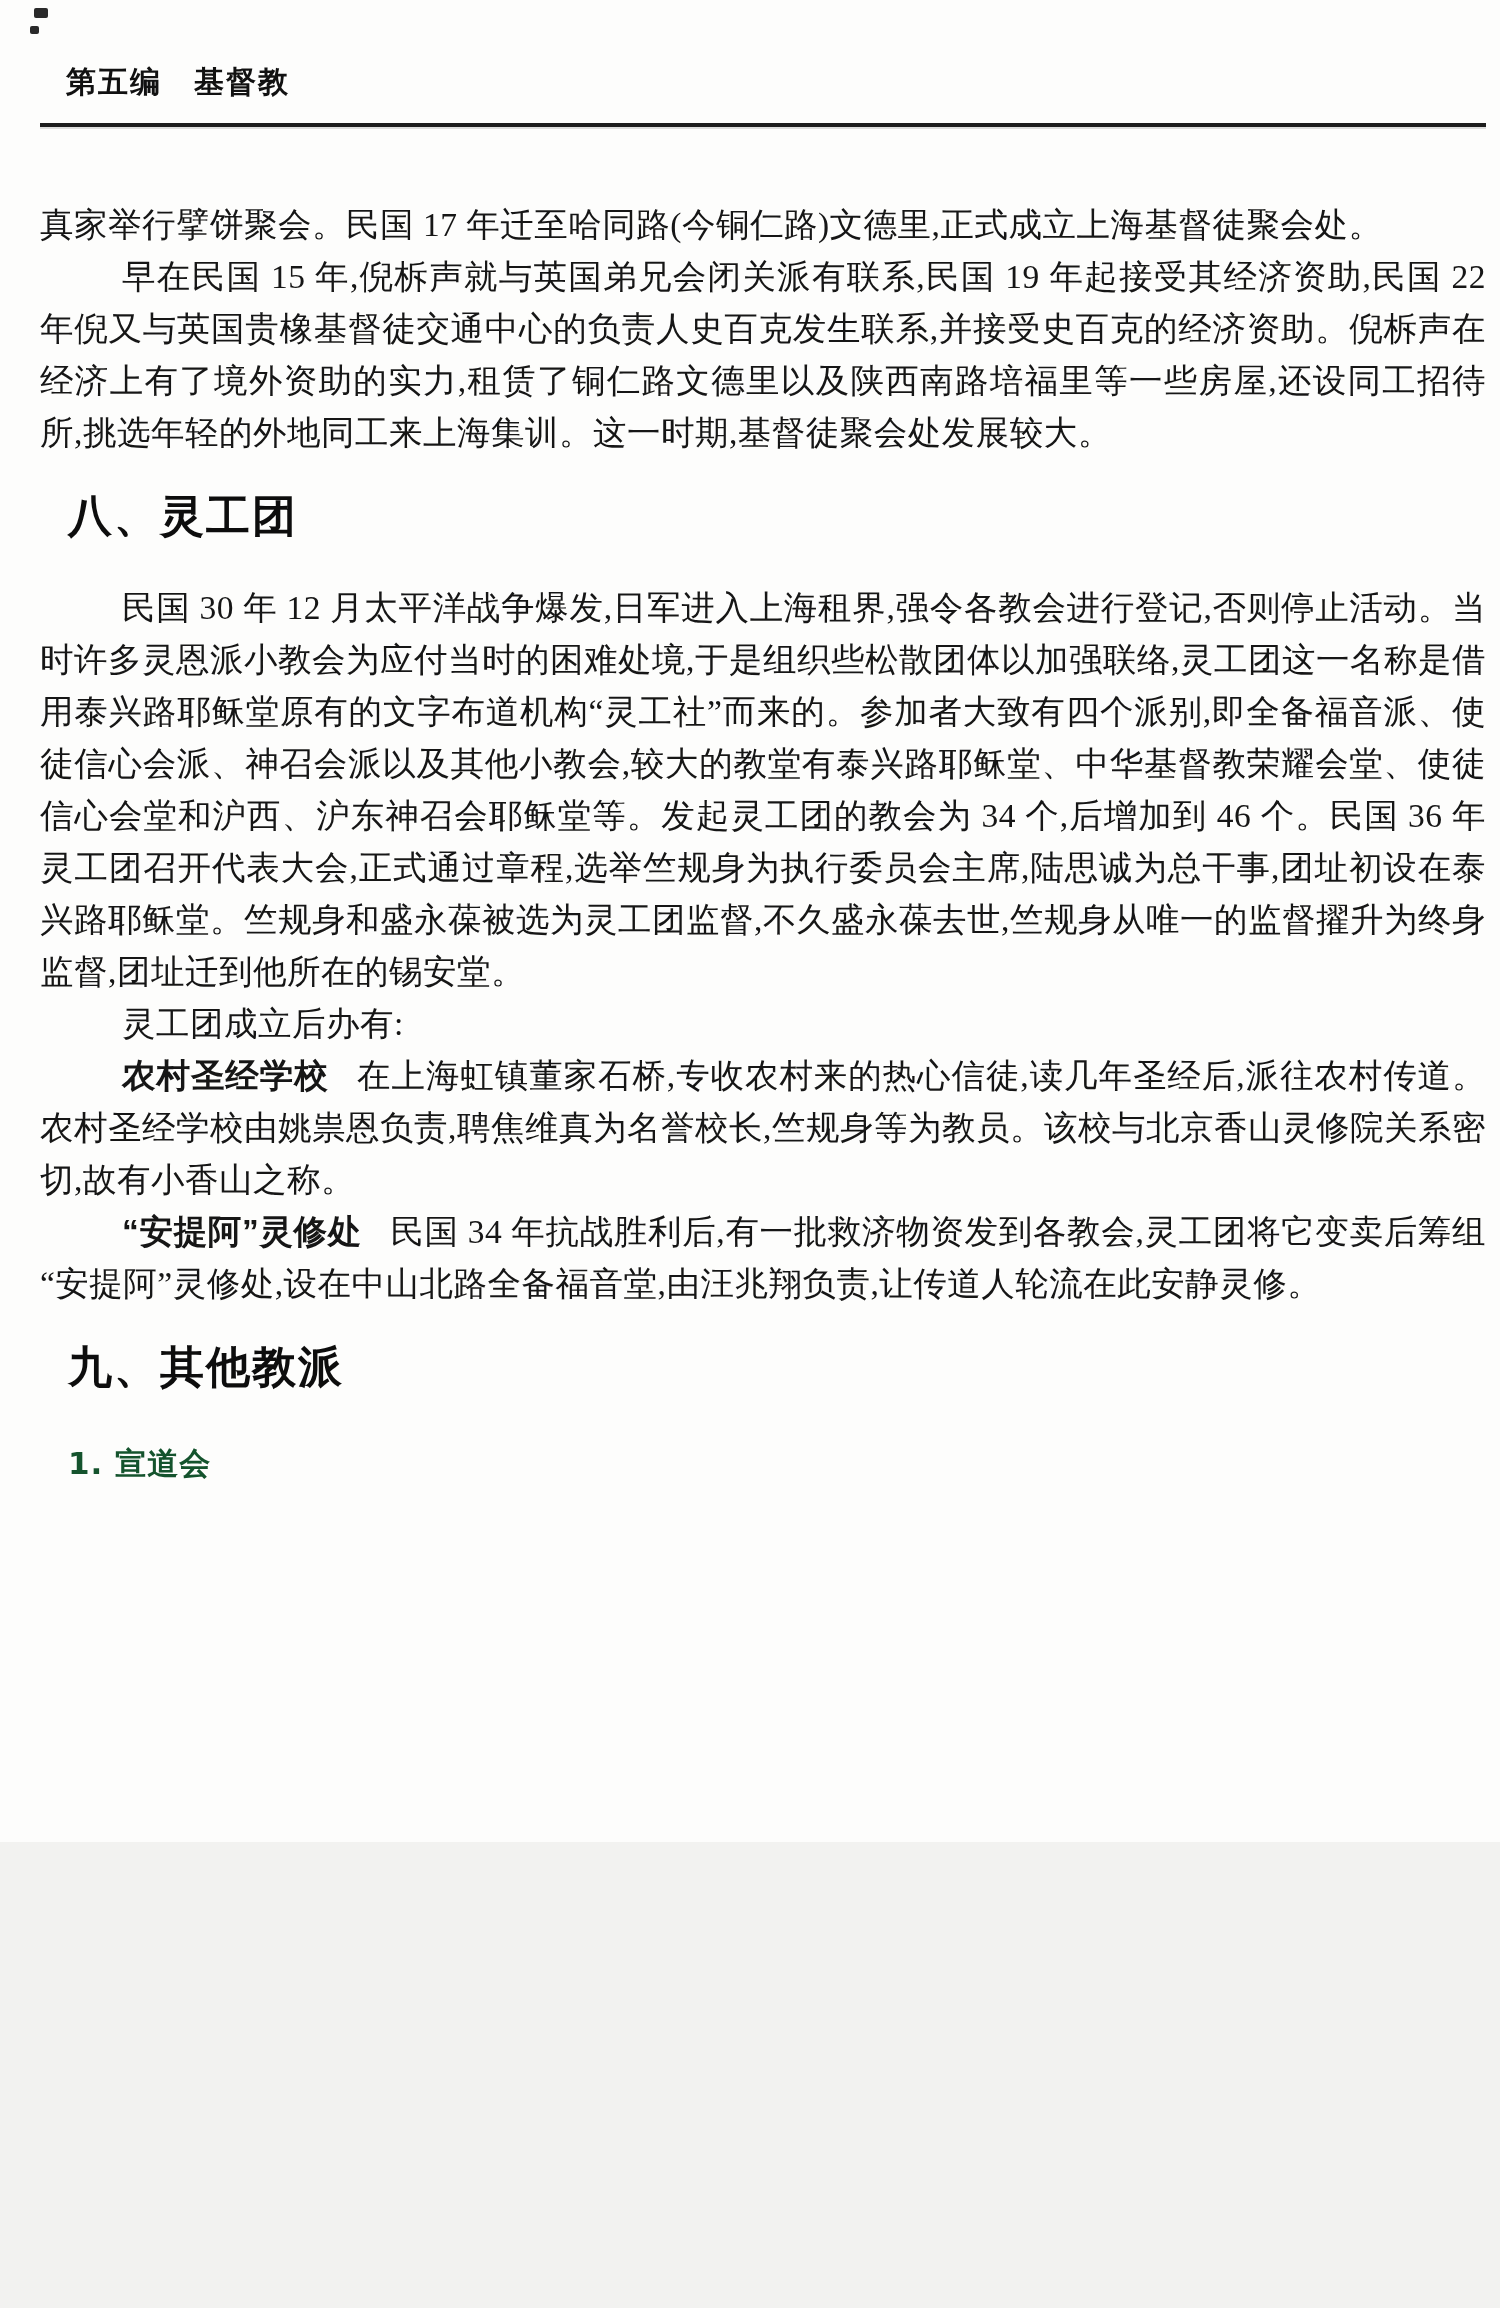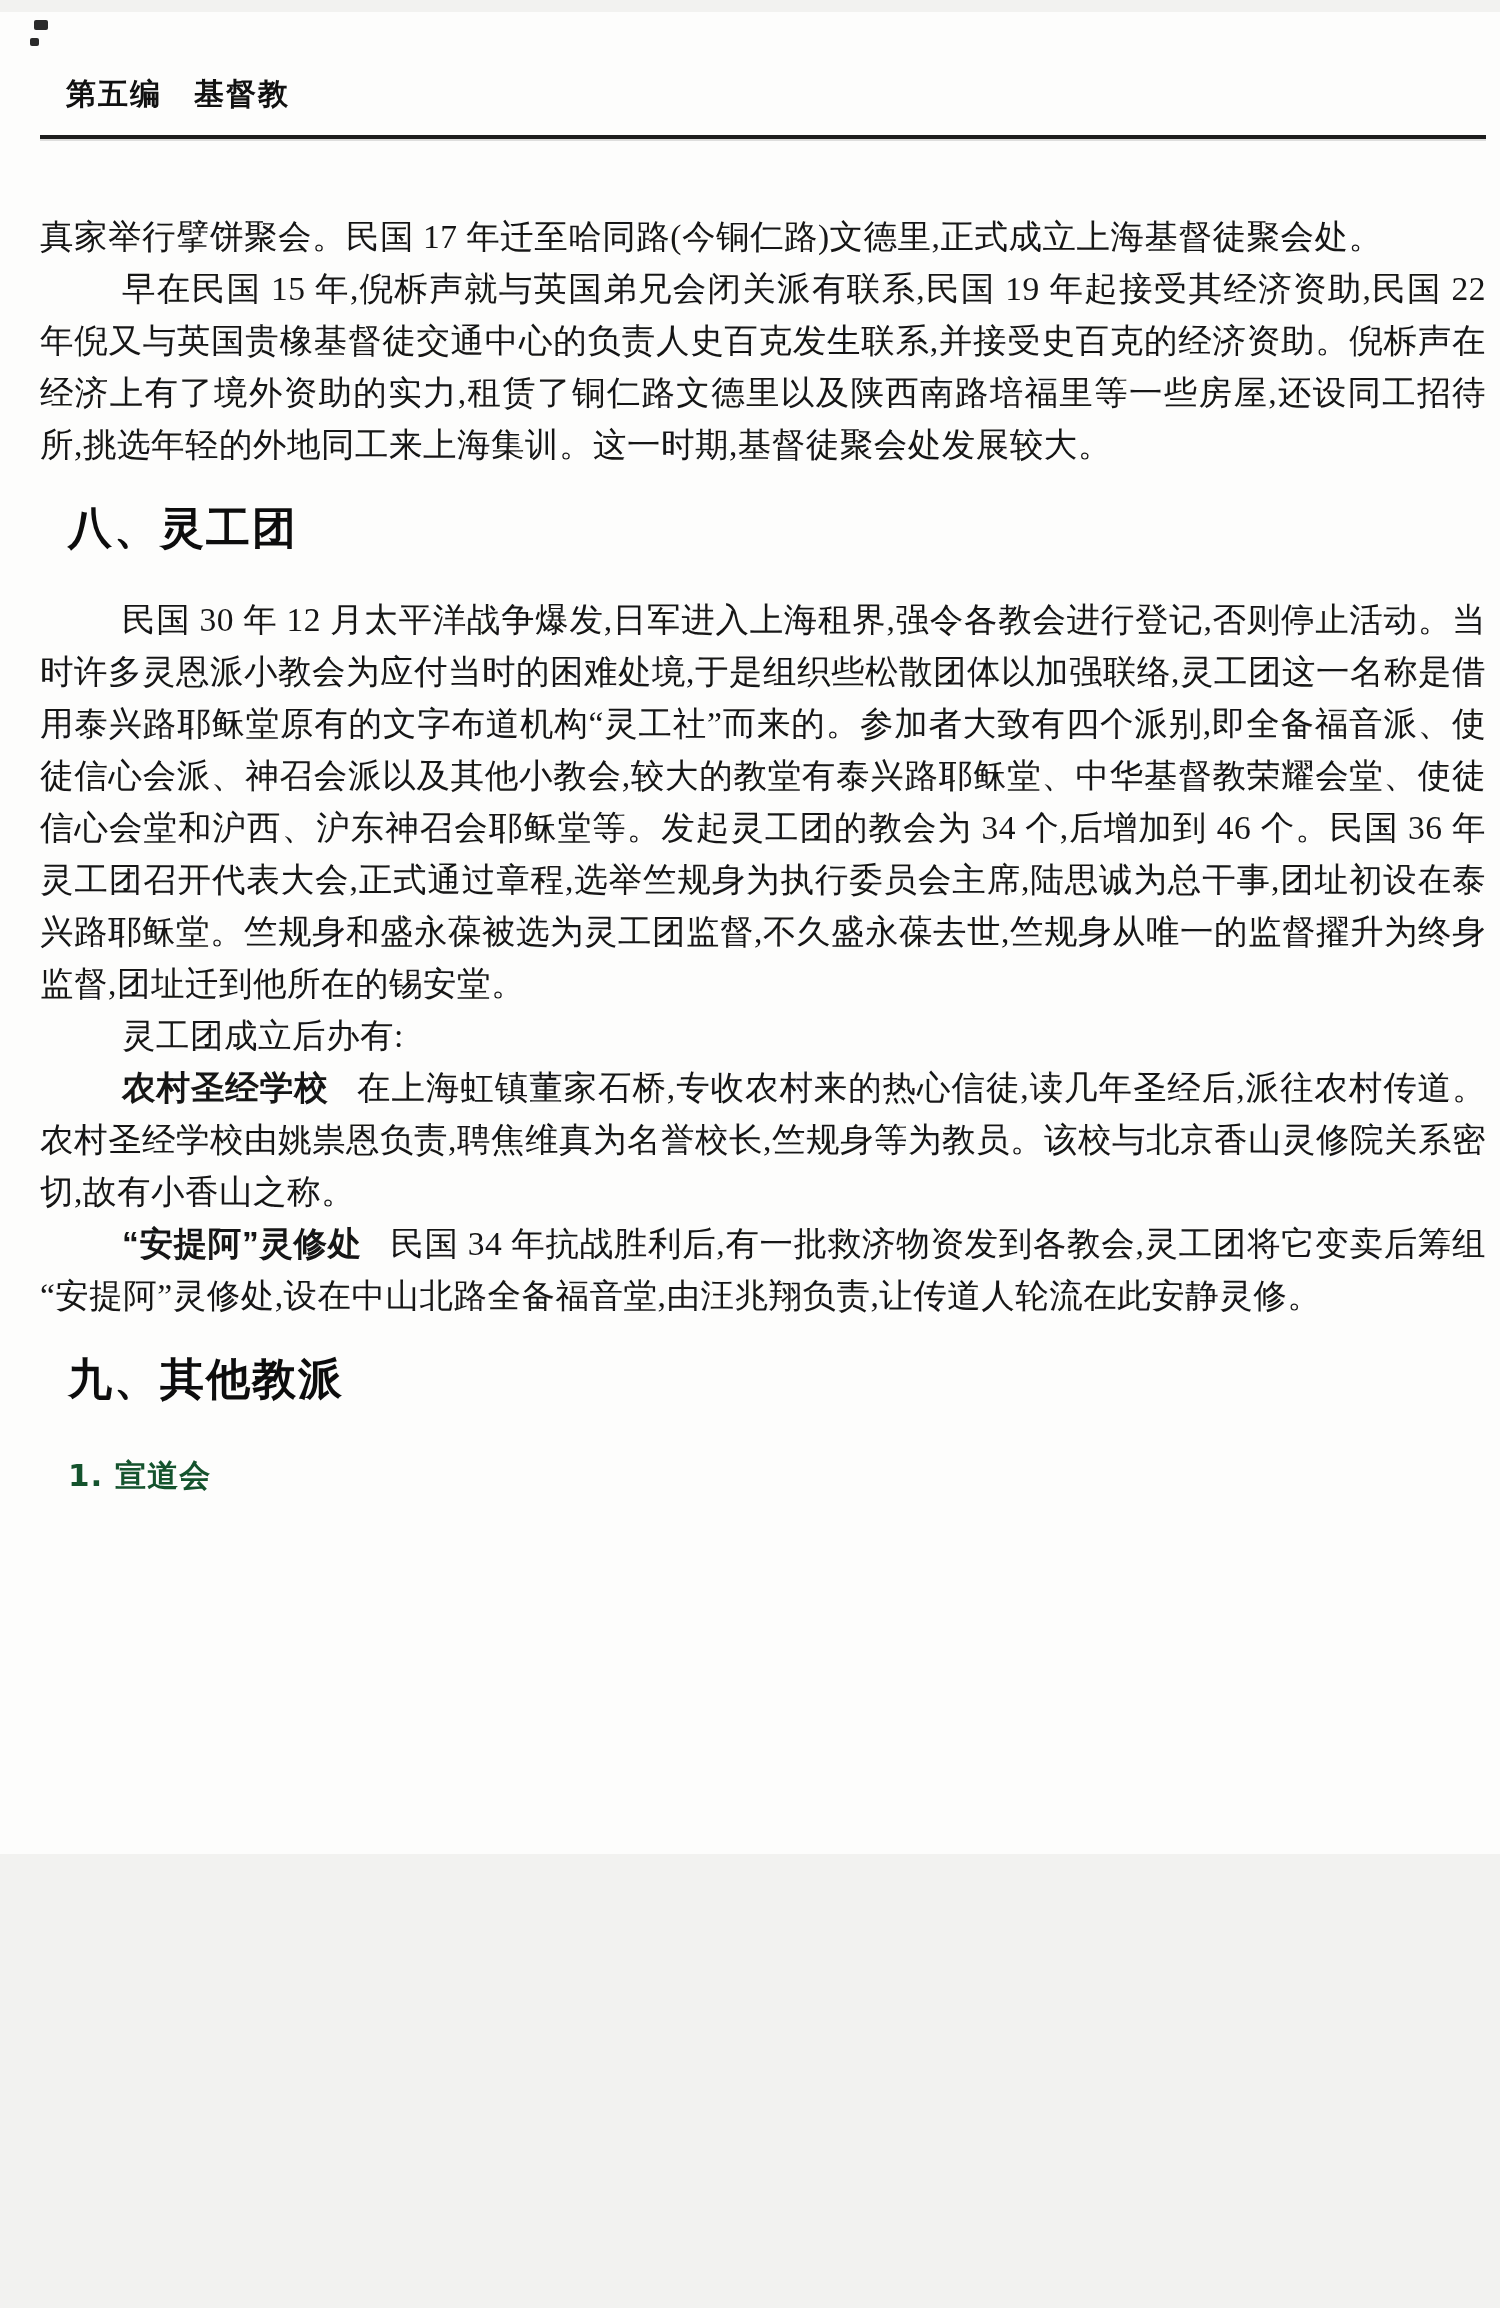--- a/index.html
+++ b/index.html
@@ -4,21 +4,21 @@
 <style>
   html, body {
     margin: 0;
     padding: 0;
     background: #f2f2f0;
   }
   .page {
     position: relative;
     width: 1500px;
     height: 1842px;
-    margin: 12px auto;
+    margin: 0 auto;
     background: #fdfdfc;
     box-sizing: border-box;
     padding: 62px 14px 0 40px;
     color: #161616;
     font-family: "Liberation Serif", "DejaVu Serif", serif;
     overflow: hidden;
   }
   
   .running-head {
     font-family: "DejaVu Sans", "Liberation Sans", sans-serif;

